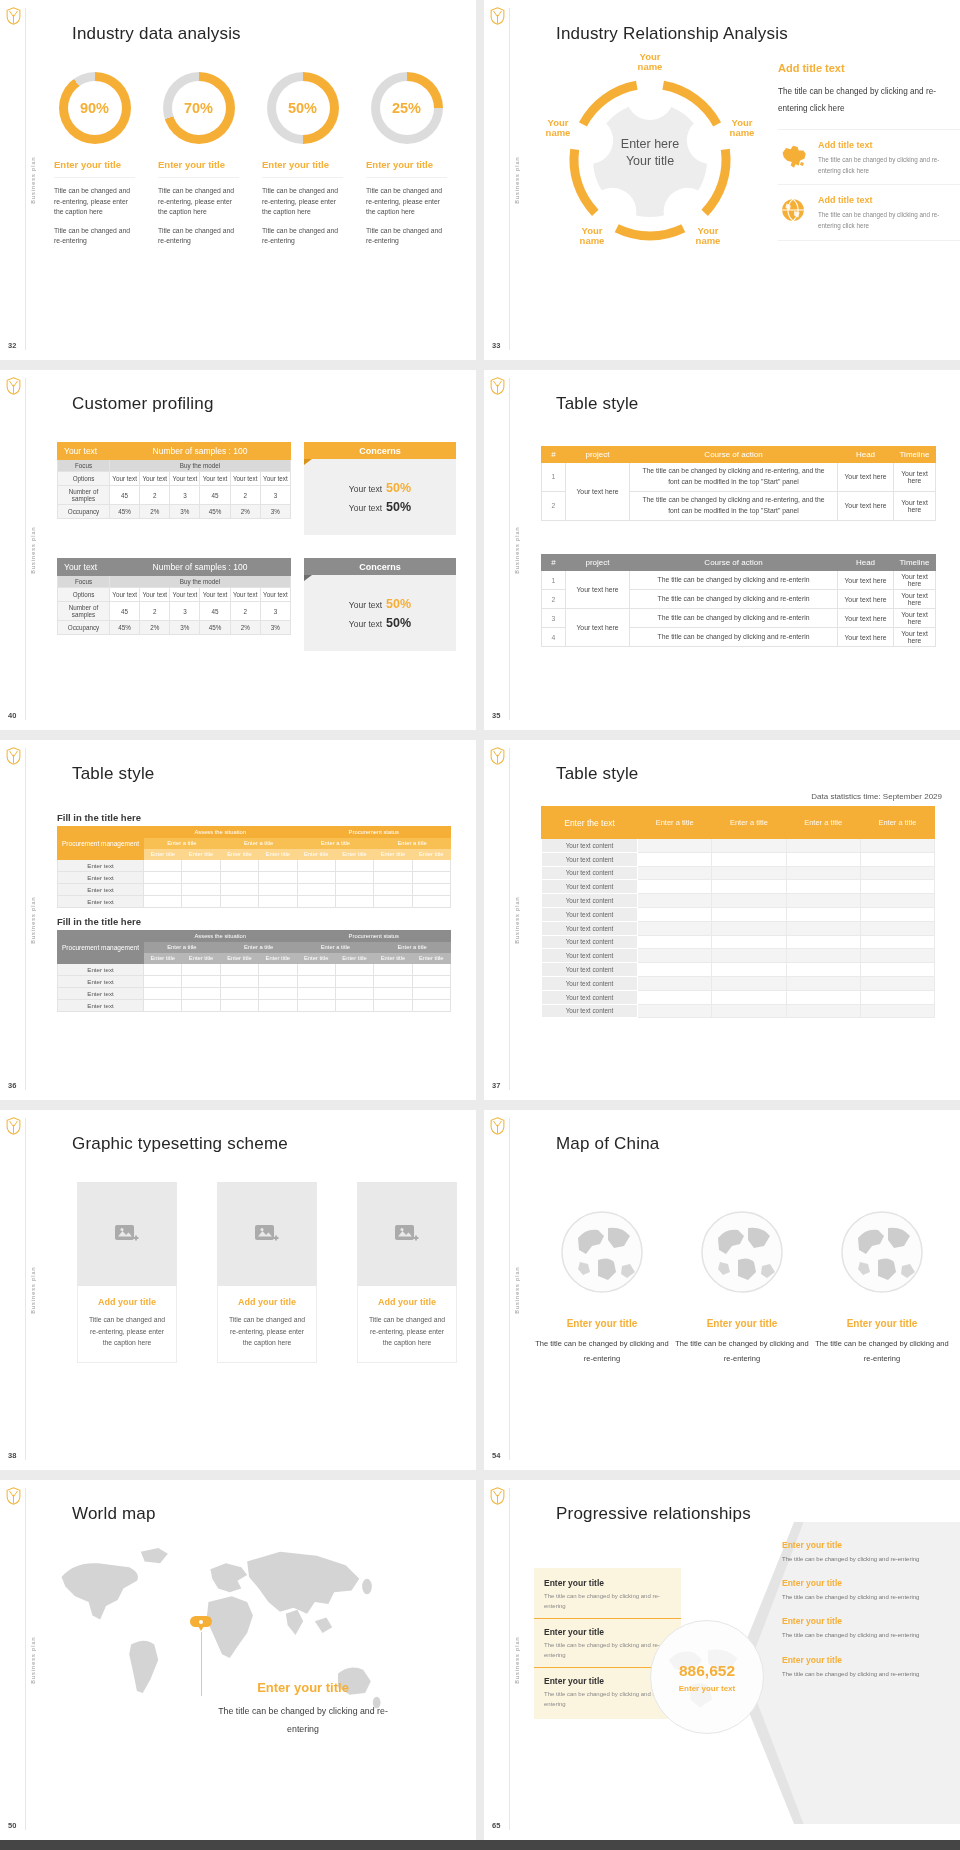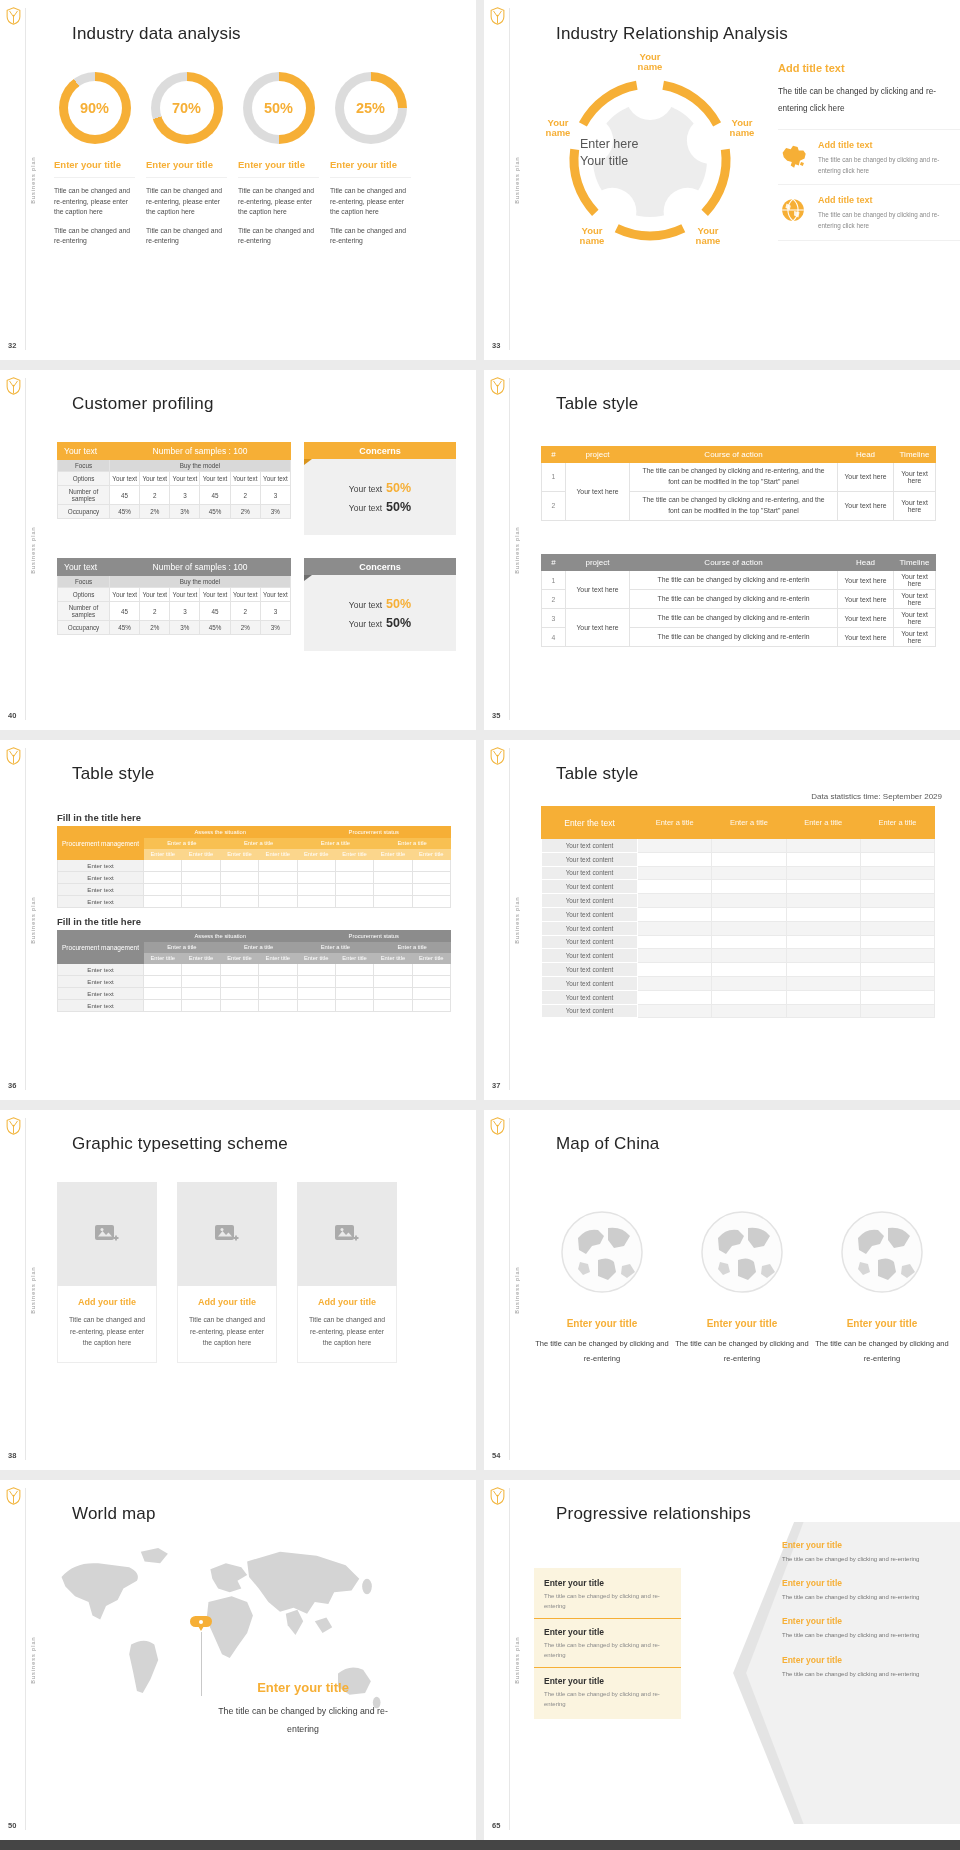--- a/index.html
+++ b/index.html
@@ -16,36 +16,36 @@
 
   
   .logo{position:absolute; left:6px; top:7px; width:15px; height:18px;}
   .rail{position:absolute; left:25px; top:8px; bottom:10px; width:1px; background:#E7E7E7;}
   .vtext{position:absolute; left:30px; top:50%; transform:translateY(-50%) rotate(180deg); writing-mode:vertical-rl; font-size:5.5px; letter-spacing:1px; color:#929292; white-space:nowrap;}
   .pagenum{position:absolute; left:8px; bottom:10px; font-size:7.5px; color:#4a4a4a; font-weight:bold;}
   .c{position:absolute; left:42px; top:0; right:0; bottom:0;}
   .t{position:absolute; left:30px; top:24px; font-size:17px; color:var(--ink); letter-spacing:.2px;}
 
   
-  .s32-row{position:absolute; left:12px; top:72px; display:flex; gap:5px;}
+  .s32-row{position:absolute; left:12px; top:72px; display:flex; gap:17px;}
   .s32-col{width:87px; padding-right:6px;}
   .donut{width:72px; height:72px; border-radius:50%; margin:0 auto; position:relative;}
   .donut::after{content:""; position:absolute; inset:9px; background:#fff; border-radius:50%;}
   .donut .pct{position:absolute; inset:0; display:flex; align-items:center; justify-content:center; font-size:14.5px; font-weight:bold; color:var(--acc); z-index:1;}
   .p90{background:conic-gradient(var(--acc) 0 90%, #DCDCDC 90% 100%);}
   .p70{background:conic-gradient(var(--acc) 0 70%, #DCDCDC 70% 100%);}
   .p50{background:conic-gradient(var(--acc) 0 50%, #DCDCDC 50% 100%);}
   .p25{background:conic-gradient(var(--acc) 0 25%, #DCDCDC 25% 100%);}
   .s32-t{margin-top:15px; color:var(--acc); font-weight:bold; font-size:9.5px; padding-bottom:7px; border-bottom:1px solid #F0F0F0;}
   .s32-cap{margin-top:8px; font-size:6.8px; color:#4f4f4f; line-height:1.55;}
 
   
   .gear{position:absolute; left:16px; top:52px; width:216px; height:216px;}
   .gear svg{position:absolute; inset:0;}
-  .gear .ctr{position:absolute; left:38px; top:84px; width:140px; font-size:12.5px; color:#565656; line-height:1.35;}
+  .gear .ctr{position:absolute; left:38px; top:84px; width:140px; text-align:center; font-size:12.5px; color:#565656; line-height:1.35;}
   .gnode{position:absolute; width:44px; text-align:center; color:var(--acc); font-weight:bold; font-size:9.5px; line-height:1.1;}
   .n1{left:86px; top:0;} .n2{left:-6px; top:66px;} .n3{left:178px; top:66px;} .n4{left:28px; top:174px;} .n5{left:144px; top:174px;}
   .s33-right{position:absolute; left:252px; top:62px; width:182px;}
   .s33-pt{color:var(--acc); font-weight:bold; font-size:11px;}
   .s33-pb{margin-top:9px; font-size:8.2px; color:#383838; line-height:2.1; padding-bottom:12px; border-bottom:1px solid #F0F0F0;}
   .mini{display:flex; margin-top:10px; padding-bottom:8px; border-bottom:1px solid #F0F0F0;}
   .mini-icon{width:30px; height:26px; flex:none; margin-right:10px; margin-top:2px;}
   .mini-t{color:var(--acc); font-weight:bold; font-size:9px; margin-bottom:4px;}
   .mini-b{font-size:6.3px; color:#8a8a8a; line-height:1.75;}
 
@@ -102,21 +102,21 @@
   .tb37{left:15px; top:66px; width:394px; font-size:6.4px;}
   .tb37 th{height:32px; font-size:8.5px;}
   .y-hl{background:var(--acc); color:rgba(255,255,255,.92); font-weight:normal; border-color:var(--acc) !important; font-size:7.5px !important;}
   .tb37 td{height:13.8px; border-color:#EAEAEA;}
   .tb37 .rowlab37{background:#EDEDED; color:#666; border-color:#fff;}
   .tb37 tr:nth-child(even) .d{background:#F4F4F4;}
   .tb37 col.c0{width:96px;}
 
   
   .s38-row{position:absolute; left:15px; top:72px; display:flex; gap:20px;}
-  .card{width:100px;}
+  .card{width:100px;margin-left:20px;}
   .ph{height:104px; background:#E9E9E9; display:flex; align-items:center; justify-content:center;}
   .cap{border:1px solid #EDEDED; border-top:none; padding:11px 8px 13px; text-align:center;}
   .cap-t{color:var(--acc); font-weight:bold; font-size:9px;}
   .cap-b{margin-top:7px; font-size:6.8px; color:#5b5b5b; line-height:1.7;}
 
   
   .s39-row{position:absolute; left:6px; top:100px; display:flex;}
   .s39-col{width:140px; text-align:center;}
   .globe{width:84px; height:84px; margin:0 auto;}
   .s39-t{margin-top:20px; color:var(--acc); font-weight:bold; font-size:10px;}
@@ -939,20 +939,29 @@
             <div class="s41-li">
           <div class="s41-lt">Enter your title</div>
           <div class="s41-lb">The title can be changed by clicking and re-entering</div>
         </div>
             <div class="s41-li">
           <div class="s41-lt">Enter your title</div>
           <div class="s41-lb">The title can be changed by clicking and re-entering</div>
         </div>
       </div>
 
+      <div class="s41-circle">
+        <svg viewBox="0 0 114 114">
+          <path d="M18 40 q10 -12 26 -8 l8 8 -8 10 -12 2 -8 -4 z" fill="#EDEDED"></path>
+          <path d="M58 30 q18 -4 30 8 l-8 12 -14 2 -8 -10 z" fill="#EDEDED"></path>
+          <path d="M40 66 q12 -6 20 2 l2 12 -12 8 -10 -8 z" fill="#EDEDED"></path>
+        </svg>
+        <div class="s41-v">886,652</div>
+        <div class="s41-vl">Enter your text</div>
+      </div>
 
       <div class="s41-right">
         <div class="s41-ri">
           <div class="s41-rt">Enter your title</div>
           <div class="s41-rb">The title can be changed by clicking and re-entering</div>
         </div>
             <div class="s41-ri">
           <div class="s41-rt">Enter your title</div>
           <div class="s41-rb">The title can be changed by clicking and re-entering</div>
         </div>

